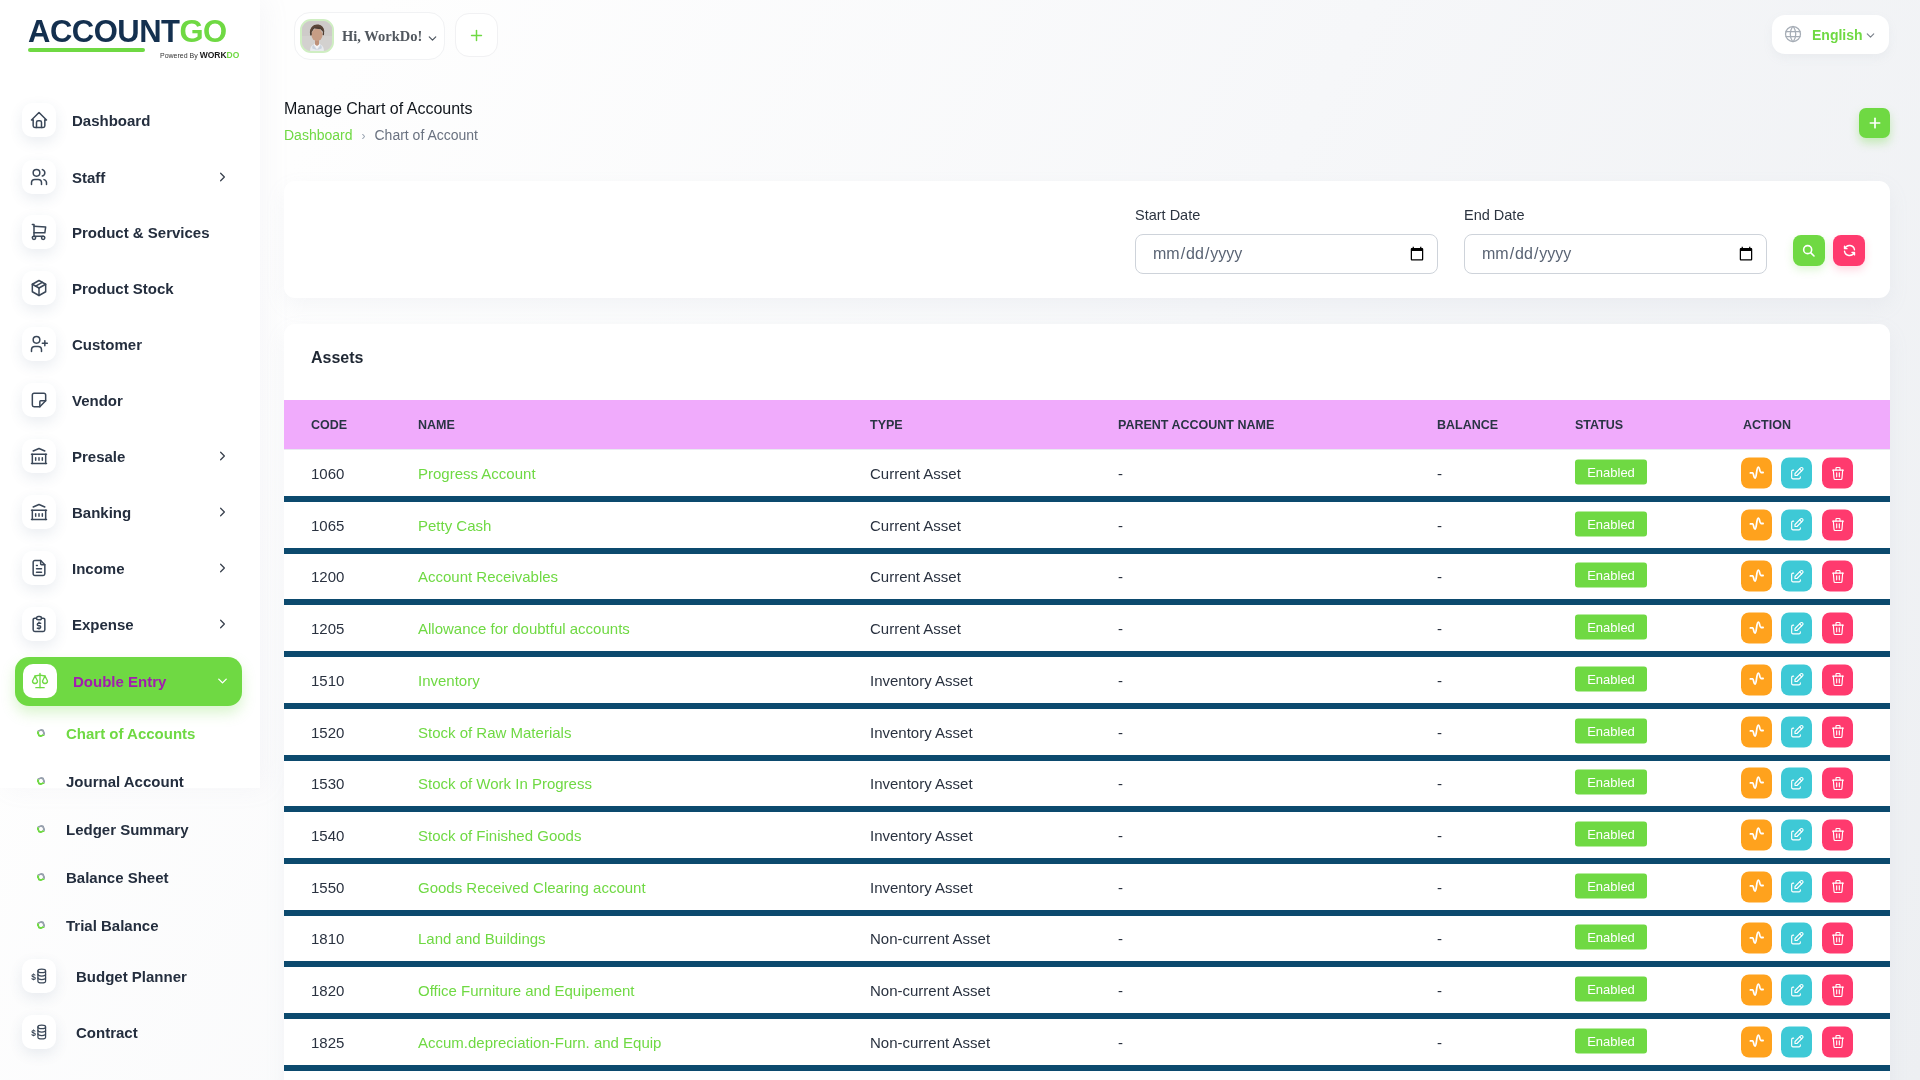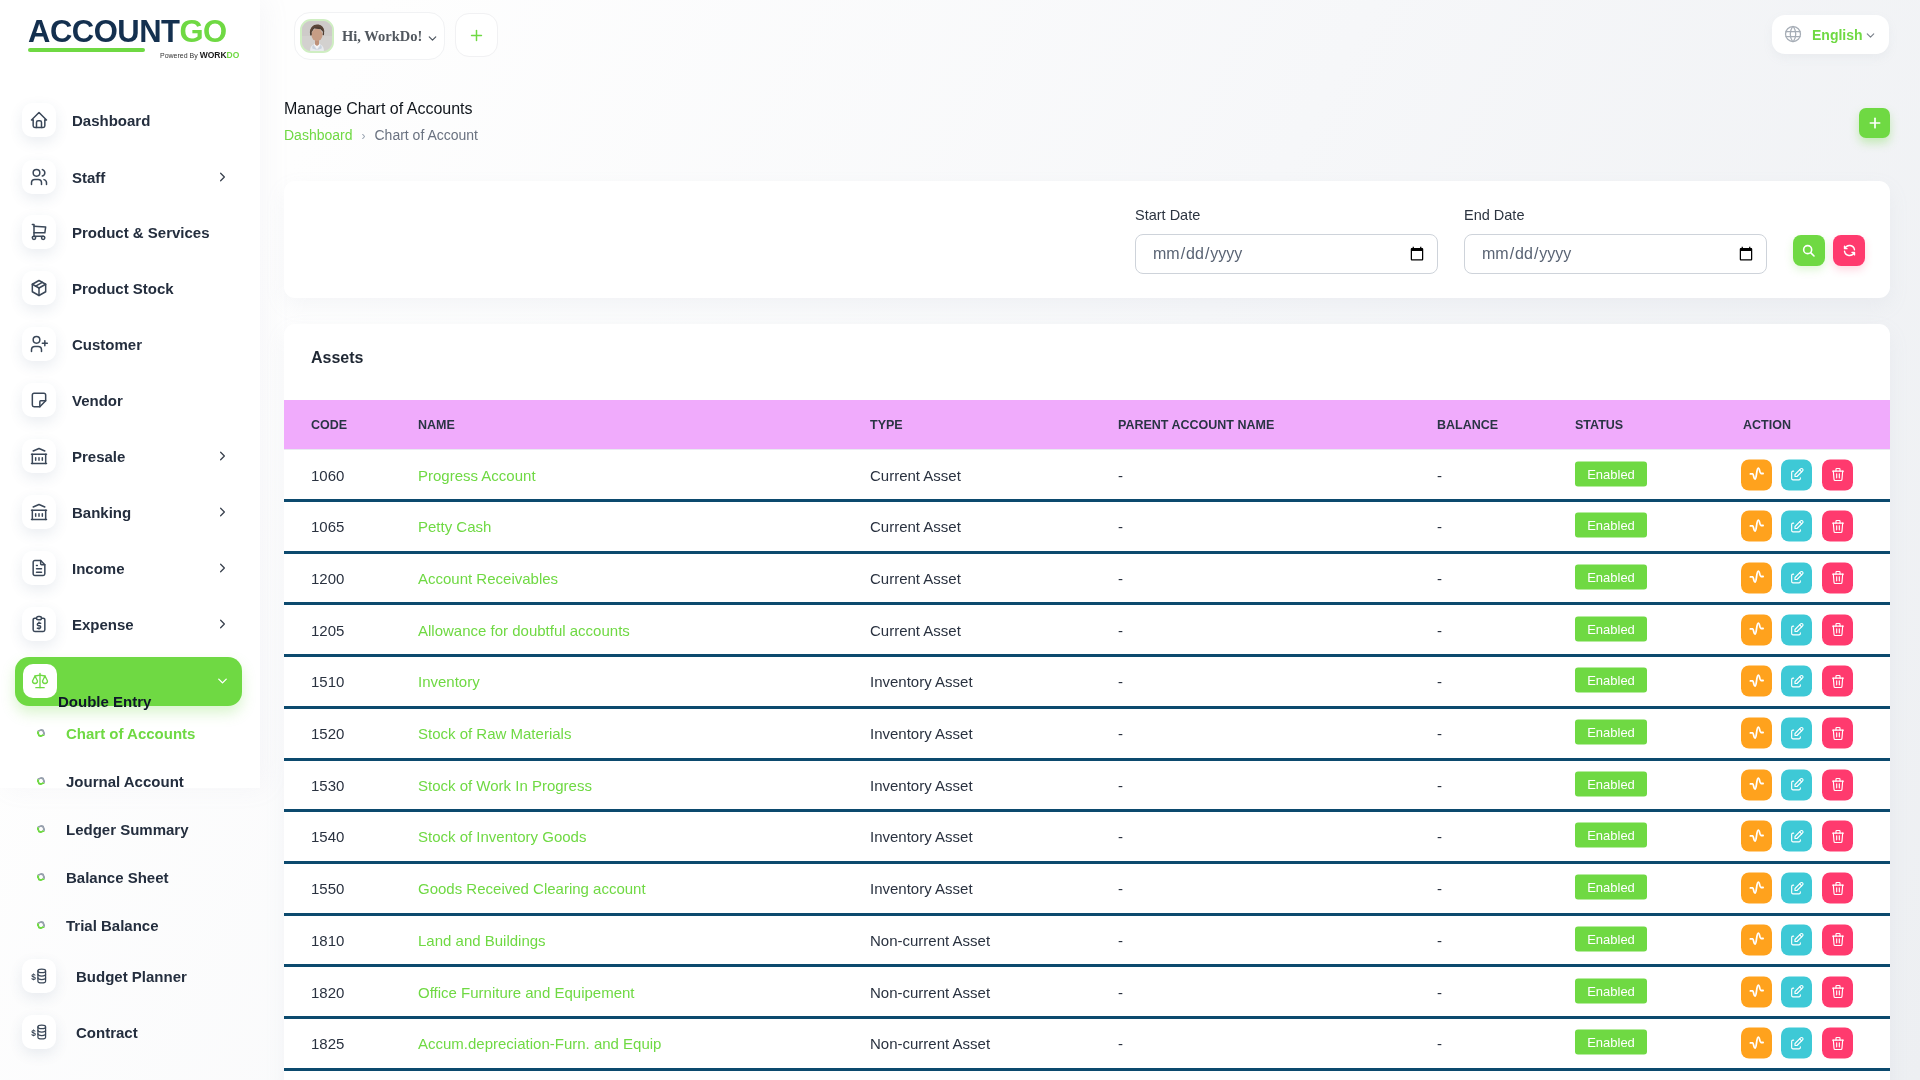--- a/index.html
+++ b/index.html
@@ -15,21 +15,21 @@
 .logo-sub { position:absolute; left:132px; top:36px; font-size:7px; color:#333; white-space:nowrap; }
 .logo-sub b { font-size:8.5px; color:#1a1a1a; letter-spacing:0; }
 .logo-sub b .do { color:#6fd943; }
 
 .mi { position:absolute; left:0; width:260px; height:56px; }
 .micon { position:absolute; left:22px; top:50%; margin-top:-17px; width:34px; height:34px; background:#fff; border-radius:10px; box-shadow:0 5px 14px rgba(52,79,116,0.10); display:flex; align-items:center; justify-content:center; color:#3a4758; }
 .mlabel { position:absolute; left:72px; top:50%; transform:translateY(-50%); font-size:15px; font-weight:bold; color:#242e3e; }
 .mchev { position:absolute; left:215px; top:50%; transform:translateY(-50%); color:#39414e; display:flex; }
 .mi-active { position:absolute; left:15px; width:227px; height:49px; background:#6fd943; border-radius:14px; box-shadow:0 7px 14px rgba(111,217,67,0.26); }
 .mi-active .micon { left:8px; color:#6fd943; box-shadow:none; }
-.mi-active .mlabel { left:43px; color:#0f172a;margin-top:20px; }
+.mi-active .mlabel { left:58px; color:#a21caf; }
 .mi-active .mchev { left:200px; color:#fff; }
 .smi { position:absolute; left:0; width:260px; height:48px;padding-left:44px; }
 .sdot { position:absolute; left:37px; top:50%; margin-top:-4px; width:8px; height:8px; border-radius:50%; border:2px solid #98a1ae; border-bottom-color:#6fd943; border-left-color:#6fd943; transform:rotate(-15deg); }
 .slabel { position:absolute; left:66px; top:50%; transform:translateY(-50%); font-size:15px; font-weight:bold; color:#242e3e; }
 .smi.on .slabel { color:#6fd943; }
 
 
 .userpill { position:absolute; left:294px; top:12px; width:151px; height:48px; background:#fff; border:1px solid #f1f2f4; border-radius:16px;font-family:Liberation Serif, serif; }
 .avatar { position:absolute; left:5px; top:6px; width:34px; height:34px; border-radius:11px; border:2px solid #cfeec2; overflow:hidden; background:#d6d4d2; }
 .uname { position:absolute; left:47px; top:50%; transform:translateY(-50%); font-size:14.5px; font-weight:bold; color:#51575e; white-space:nowrap; }
@@ -54,21 +54,21 @@
 .dinput { position:absolute; top:53px; width:303px; height:40px; border:1px solid #ced3da; border-radius:8px; font-family:"Liberation Sans",sans-serif; font-size:16px; color:#5a6474; padding:0 10px 0 16px; outline:none; background:#fff; }
 .fbtn { position:absolute; top:54px; width:32px; height:31px; border-radius:8px; display:flex; align-items:center; justify-content:center; color:#fff; }
 .fsearch { left:1509px; background:#6fd943; box-shadow:0 4px 8px rgba(111,217,67,0.22); }
 .freset { left:1549px; background:#ff3a6e; box-shadow:0 4px 8px rgba(255,58,110,0.2); }
 
 
 .tcard { position:absolute; left:284px; top:324px; width:1606px; height:800px; background:#fff; border-radius:11px 11px 0 0; box-shadow:0 8px 20px rgba(170,180,195,0.10); }
 .ttitle { position:absolute; left:27px; top:25px; font-size:16px; font-weight:bold; color:#1f2733; }
 .thead { position:absolute; left:0; top:76px; width:1606px; height:50px; background:#f0abfc; border-bottom:1px solid #e8eaf0; }
 .th { position:absolute; top:50%; transform:translateY(-50%); font-size:12.5px; font-weight:bold; color:#2a3444; }
-.trow { position:absolute; left:0; width:1606px; height:52px; border-bottom:3px solid #0c4a6e; }
+.trow { position:absolute; left:0; width:1606px; height:52px; border-bottom:6px solid #0c4a6e; }
 .td { position:absolute; top:50%; transform:translateY(-50%); font-size:15px; color:#2a3240; }
 .td.link { color:#6fd943; }
 .pill { position:absolute; left:1291px; top:50%; transform:translateY(-50%); margin-top:-1px; width:72px; height:25px; background:#6fd943; border-radius:3px; color:#fff; font-size:13px; display:flex; align-items:center; justify-content:center; }
 .abtn { position:absolute; top:50%; transform:translateY(-50%); width:31px; height:31px; border-radius:8px; display:flex; align-items:center; justify-content:center; color:#fff; }
 .ab1 { left:1457px; background:#ffa21d; }
 .ab2 { left:1497px; background:#3ec9d6; }
 .ab3 { left:1538px; background:#ff3a6e; }
 
 
 .cx1 { left:27px; } .cx2 { left:134px; } .cx3 { left:586px; } .cx4 { left:834px; } .cx5 { left:1153px; } .cx6 { left:1291px; } .cx7 { left:1459px; }
@@ -565,21 +565,21 @@
             <path d="M4 7h16"></path>
             <path d="M10 11v6"></path>
             <path d="M14 11v6"></path>
             <path d="M5 7l1 12a2 2 0 0 0 2 2h8a2 2 0 0 0 2-2l1-12"></path>
             <path d="M9 7v-3a1 1 0 0 1 1-1h4a1 1 0 0 1 1 1v3"></path>
           </svg>
         </div>
       </div>
       <div class="trow" style="top:487.90000000000003px;">
         <span class="td cx1">1540</span>
-        <span class="td link cx2">Stock of Inventory Goods</span>
+        <span class="td link cx2">Stock of Finished Goods</span>
         <span class="td cx3">Inventory Asset</span>
         <span class="td cx4">-</span>
         <span class="td cx5">-</span>
         <div class="pill">Enabled</div>
         <div class="abtn ab1">
           <svg width="24" height="24" viewBox="0 0 24 24" fill="none" stroke="currentColor" stroke-width="1.8" stroke-linecap="round" stroke-linejoin="round">
             <path d="M5.4 11.4h2.3c1 0 0.9 5.1 2.3 5.1c1.7 0 1.4-10.9 3.3-10.9c1.6 0 1.2 5.4 2.6 5.4h2.2"></path>
           </svg>
         </div>
         <div class="abtn ab2">

